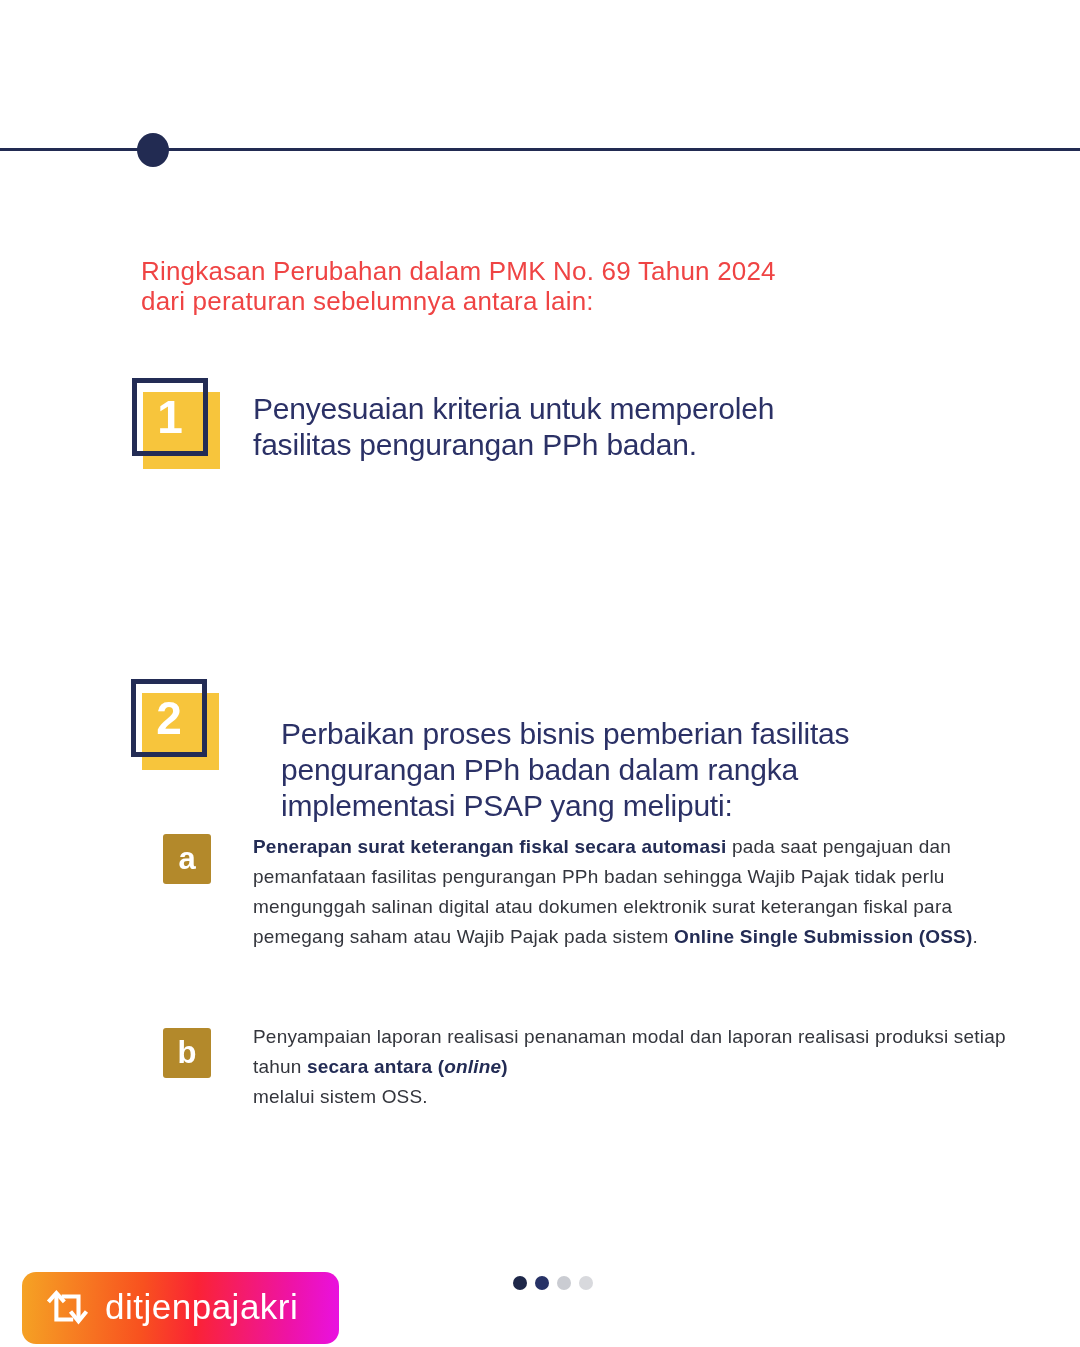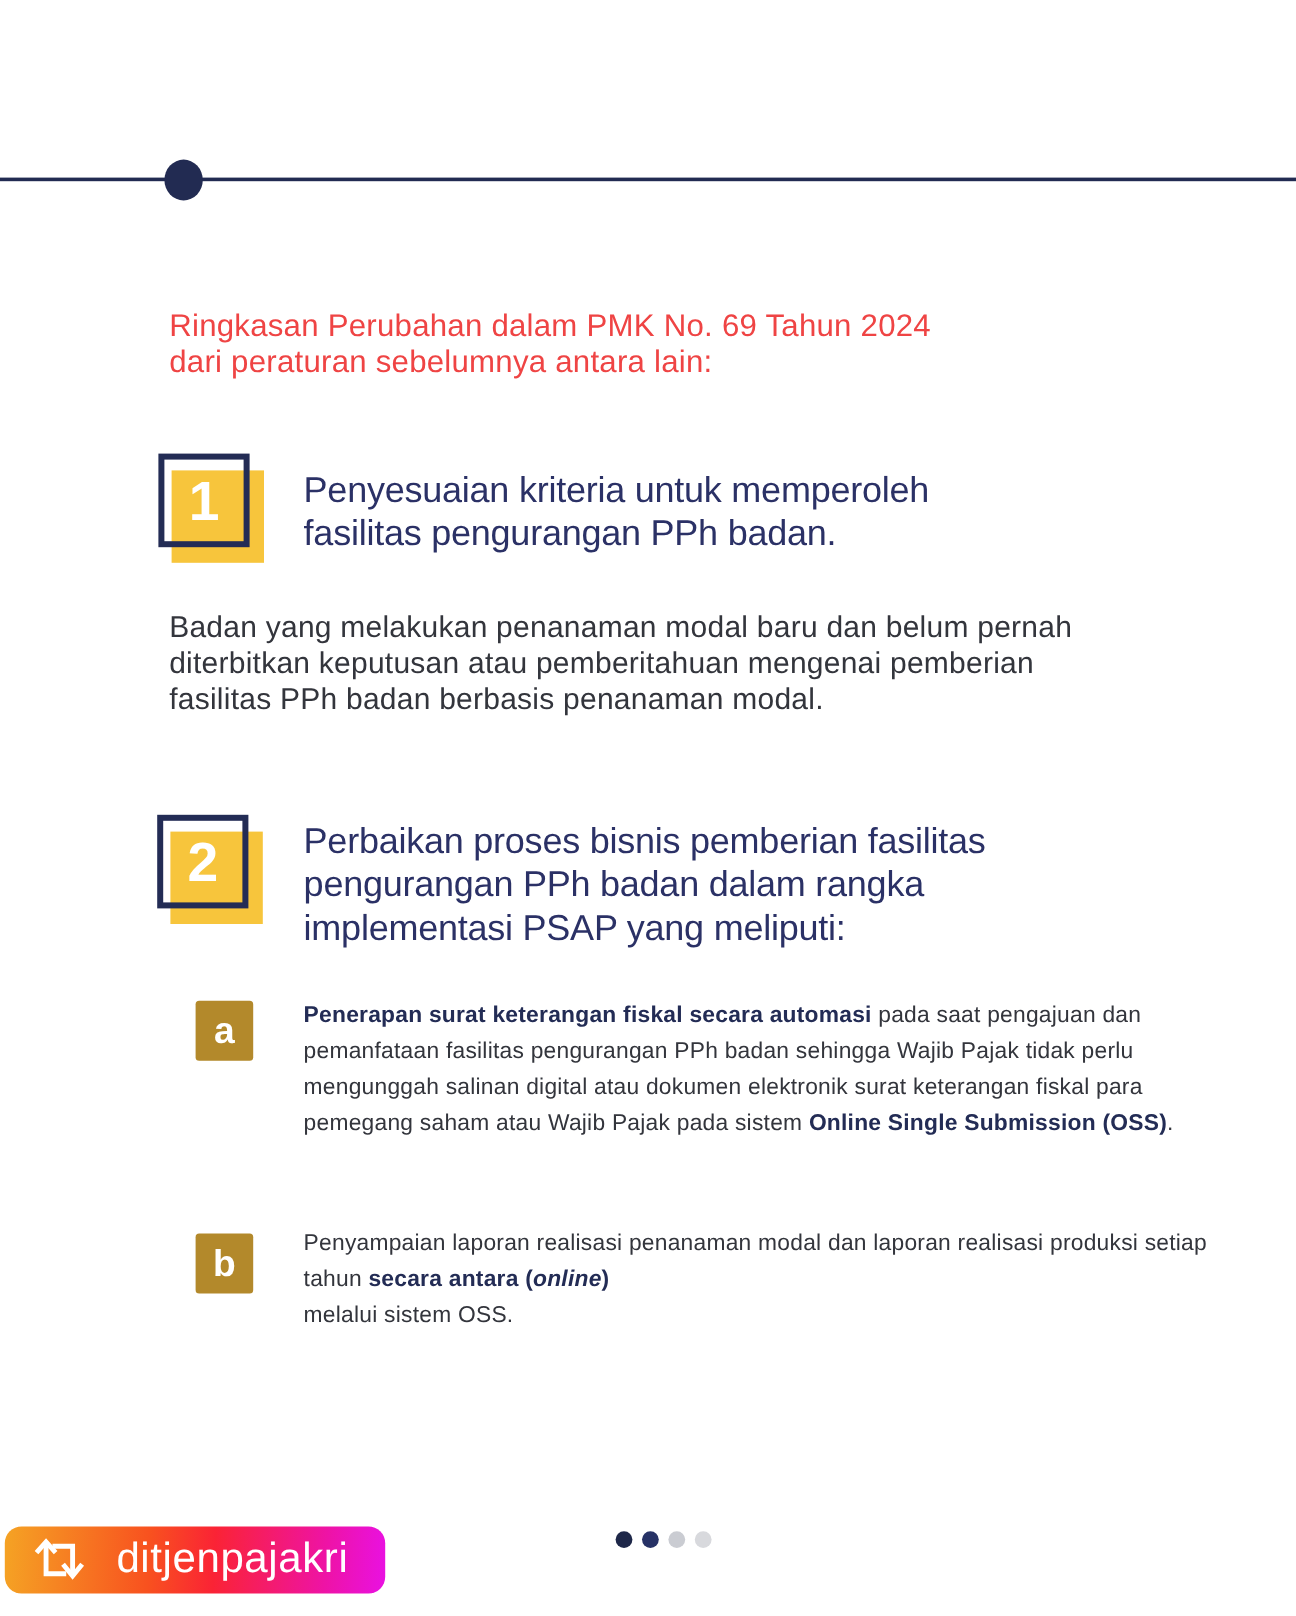--- a/index.html
+++ b/index.html
@@ -59,24 +59,24 @@
   }
   .sub-text{
     position:absolute;left:253px;width:790px;
     color:#33353c;font-size:19px;line-height:30px;
     white-space:pre-line;letter-spacing:0.2px;
   }
   .sub-text .b{font-weight:bold;color:#232c55;}
   .sub-text .bi{font-weight:bold;font-style:italic;color:#232c55;}
   
   .repost-badge{
-    position:absolute;left:4px;top:1272px;width:317px;height:56px;
+    position:absolute;left:22px;top:1272px;width:317px;height:72px;
     border-radius:14px;
     background:linear-gradient(93deg,#f5a324 0%,#f8511f 38%,#fa2335 55%,#ee13a5 84%,#e911e2 100%);
-    display:flex;align-items:center;gap:25px;
+    display:flex;align-items:center;gap:15px;
     padding-left:22px;box-sizing:border-box;
     cursor:pointer;
   }
   .repost-badge svg{display:block;}
   .repost-label{
     color:#ffffff;font-size:35px;letter-spacing:0.5px;line-height:1;
     padding-bottom:3px;
   }
   
   .dots{
@@ -96,30 +96,27 @@
   <div class="intro">Ringkasan Perubahan dalam PMK No. 69 Tahun 2024
 dari peraturan sebelumnya antara lain:</div>
 
   <div class="numbadge" style="left:132px;top:378px;">
     <div class="sq-yellow"></div>
     <div class="sq-outline"></div>
     <div class="num">1</div>
   </div>
   <div class="item-title" style="top:391px;">Penyesuaian kriteria untuk memperoleh
 fasilitas pengurangan PPh badan.</div>
-  <div class="body-text" style="top:508px;">Badan yang melakukan penanaman modal baru dan belum pernah
-diterbitkan keputusan atau pemberitahuan mengenai pemberian
-fasilitas PPh badan berbasis penanaman modal.</div>
 
   <div class="numbadge" style="left:131px;top:679px;">
     <div class="sq-yellow"></div>
     <div class="sq-outline"></div>
     <div class="num">2</div>
   </div>
-  <div class="item-title" style="top:684px;">Perbaikan proses bisnis pemberian fasilitas
+  <div class="item-title" style="top:716px;margin-left:28px;">Perbaikan proses bisnis pemberian fasilitas
 pengurangan PPh badan dalam rangka
 implementasi PSAP yang meliputi:</div>
 
   <div class="letterbadge" style="left:163px;top:834px;">
       <span>a</span>
     </div>
   <div class="sub-text" style="top:832px;"><span class="b">Penerapan surat keterangan fiskal secara automasi</span><span> pada saat pengajuan dan pemanfataan fasilitas pengurangan PPh badan sehingga Wajib Pajak tidak perlu mengunggah salinan digital atau dokumen elektronik surat keterangan fiskal para pemegang saham atau Wajib Pajak pada sistem </span><span class="b">Online Single Submission (OSS)</span><span>.</span></div>
 
   <div class="letterbadge" style="left:163px;top:1028px;">
       <span>b</span>

